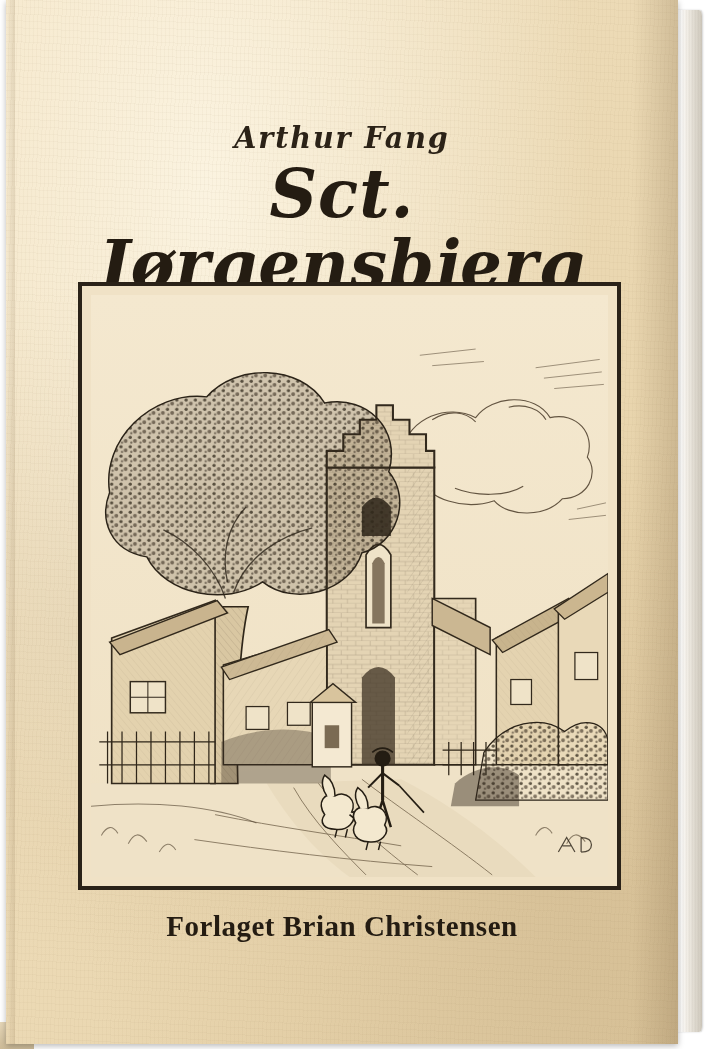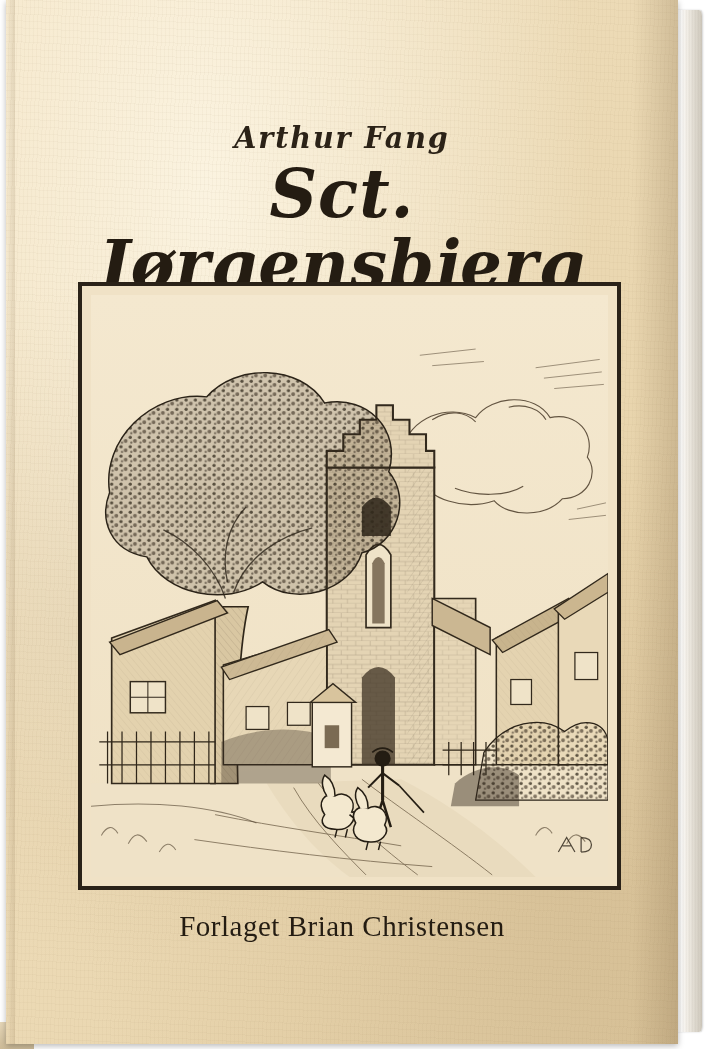--- a/index.html
+++ b/index.html
@@ -122,21 +122,21 @@
     color: #241c12;
     transform: scaleX(0.97);
   }
   .publisher {
     position: absolute;
     top: 910px;
     left: 0;
     width: 672px;
     text-align: center;
     font-family: "Liberation Serif", serif;
-    font-weight: normal;
+    font-weight: bold;
     font-size: 29px;
     letter-spacing: 0.5px;
     color: #241c12;
   }
 
   
   .illustration-frame {
     position: absolute;
     top: 282px;
     left: 72px;

